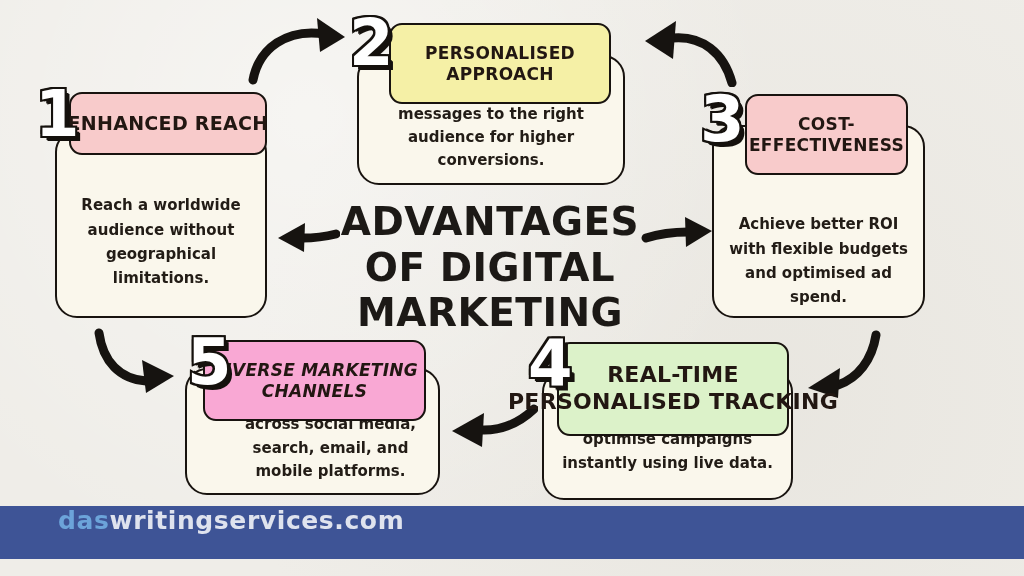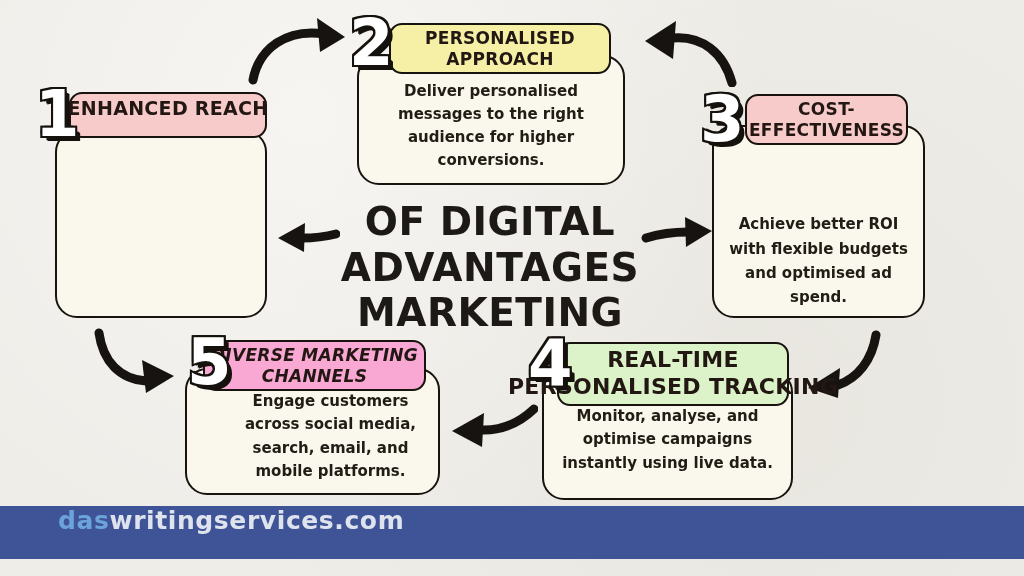--- a/index.html
+++ b/index.html
@@ -26,27 +26,27 @@
     align-items: center;
     justify-content: center;
   }
   .card-header {
     position: absolute;
     border: 2.5px solid #18130f;
     border-radius: 13px;
     display: flex;
     flex-direction: column;
     align-items: center;
-    justify-content: flex-start;
+    justify-content: center;
     text-align: center;
     font-weight: bold;
     color: #221712;
     letter-spacing: 0.3px;
     line-height: 1.22;
-    padding: 3px 6px;
+    padding: 18px 6px;
     z-index: 2;
   }
   .header-line { display: block; white-space: nowrap; }
   .step-number {
     position: absolute;
     z-index: 3;
     font-weight: bold;
     font-size: 64px;
     line-height: 1;
     color: #ffffff;
@@ -102,20 +102,21 @@
 </head>
 <body>
 
 <div class="canvas">
 
   <div class="card" style="left:55px; top:130px; width:212px; height:188px; padding:44px 12px 8px;">
     <div class="step-number" style="left:-22px; top:-50px;">1</div>
     <div class="card-header" style="left: 12px; right: -2px; top: -40px; min-height: 46px; font-size: 19px; background-color: rgb(248, 203, 203);">
       <span class="header-line">ENHANCED REACH</span>
     </div>
+    <div class="card-body-text" style="width:184px;">Reach a worldwide audience without geographical limitations.</div>
   </div>
 
   <div class="card" style="left:357px; top:55px; width:268px; height:130px; padding:20px 14px 8px;">
     <div class="step-number" style="left:-10px; top:-46px;">2</div>
     <div class="card-header" style="left: 30px; right: 12px; top: -34px; min-height: 42px; font-size: 17px; background-color: rgb(245, 240, 166);">
       <span class="header-line">PERSONALISED</span>
       <span class="header-line">APPROACH</span>
     </div>
     <div class="card-body-text" style="width:240px; line-height:1.55;">Deliver personalised messages to the right audience for higher conversions.</div>
   </div>
@@ -141,22 +142,22 @@
   <div class="card" style="left:185px; top:368px; width:255px; height:127px; padding:18px 12px 8px;">
     <div class="step-number" style="left:0px; top:-40px;">5</div>
     <div class="card-header" style="left: 16px; right: 12px; top: -30px; min-height: 44px; font-size: 17px; background-color: #f9a8d4; font-style: italic;">
       <span class="header-line">DIVERSE MARKETING</span>
       <span class="header-line">CHANNELS</span>
     </div>
     <div class="card-body-text" style="width:235px; line-height:1.55;margin-left:36px;">Engage customers across social media, search, email, and mobile platforms.</div>
   </div>
 
   <div class="main-title">
+    <span>ADVANTAGES</span>
     <span>OF DIGITAL</span>
-    <span>ADVANTAGES</span>
     <span>MARKETING</span>
   </div>
 
   <svg class="arrow" style="left:245px; top:14px;" width="102" height="74" viewBox="0 0 102 74">
     <path d="M8 66 C14 34 42 14 80 20"></path>
     <polygon points="100,23 72,4 75,38"></polygon>
   </svg>
 
   <svg class="arrow" style="left:640px; top:15px;" width="98" height="72" viewBox="0 0 98 72">
     <path d="M92 68 C84 38 62 20 32 23"></path>

